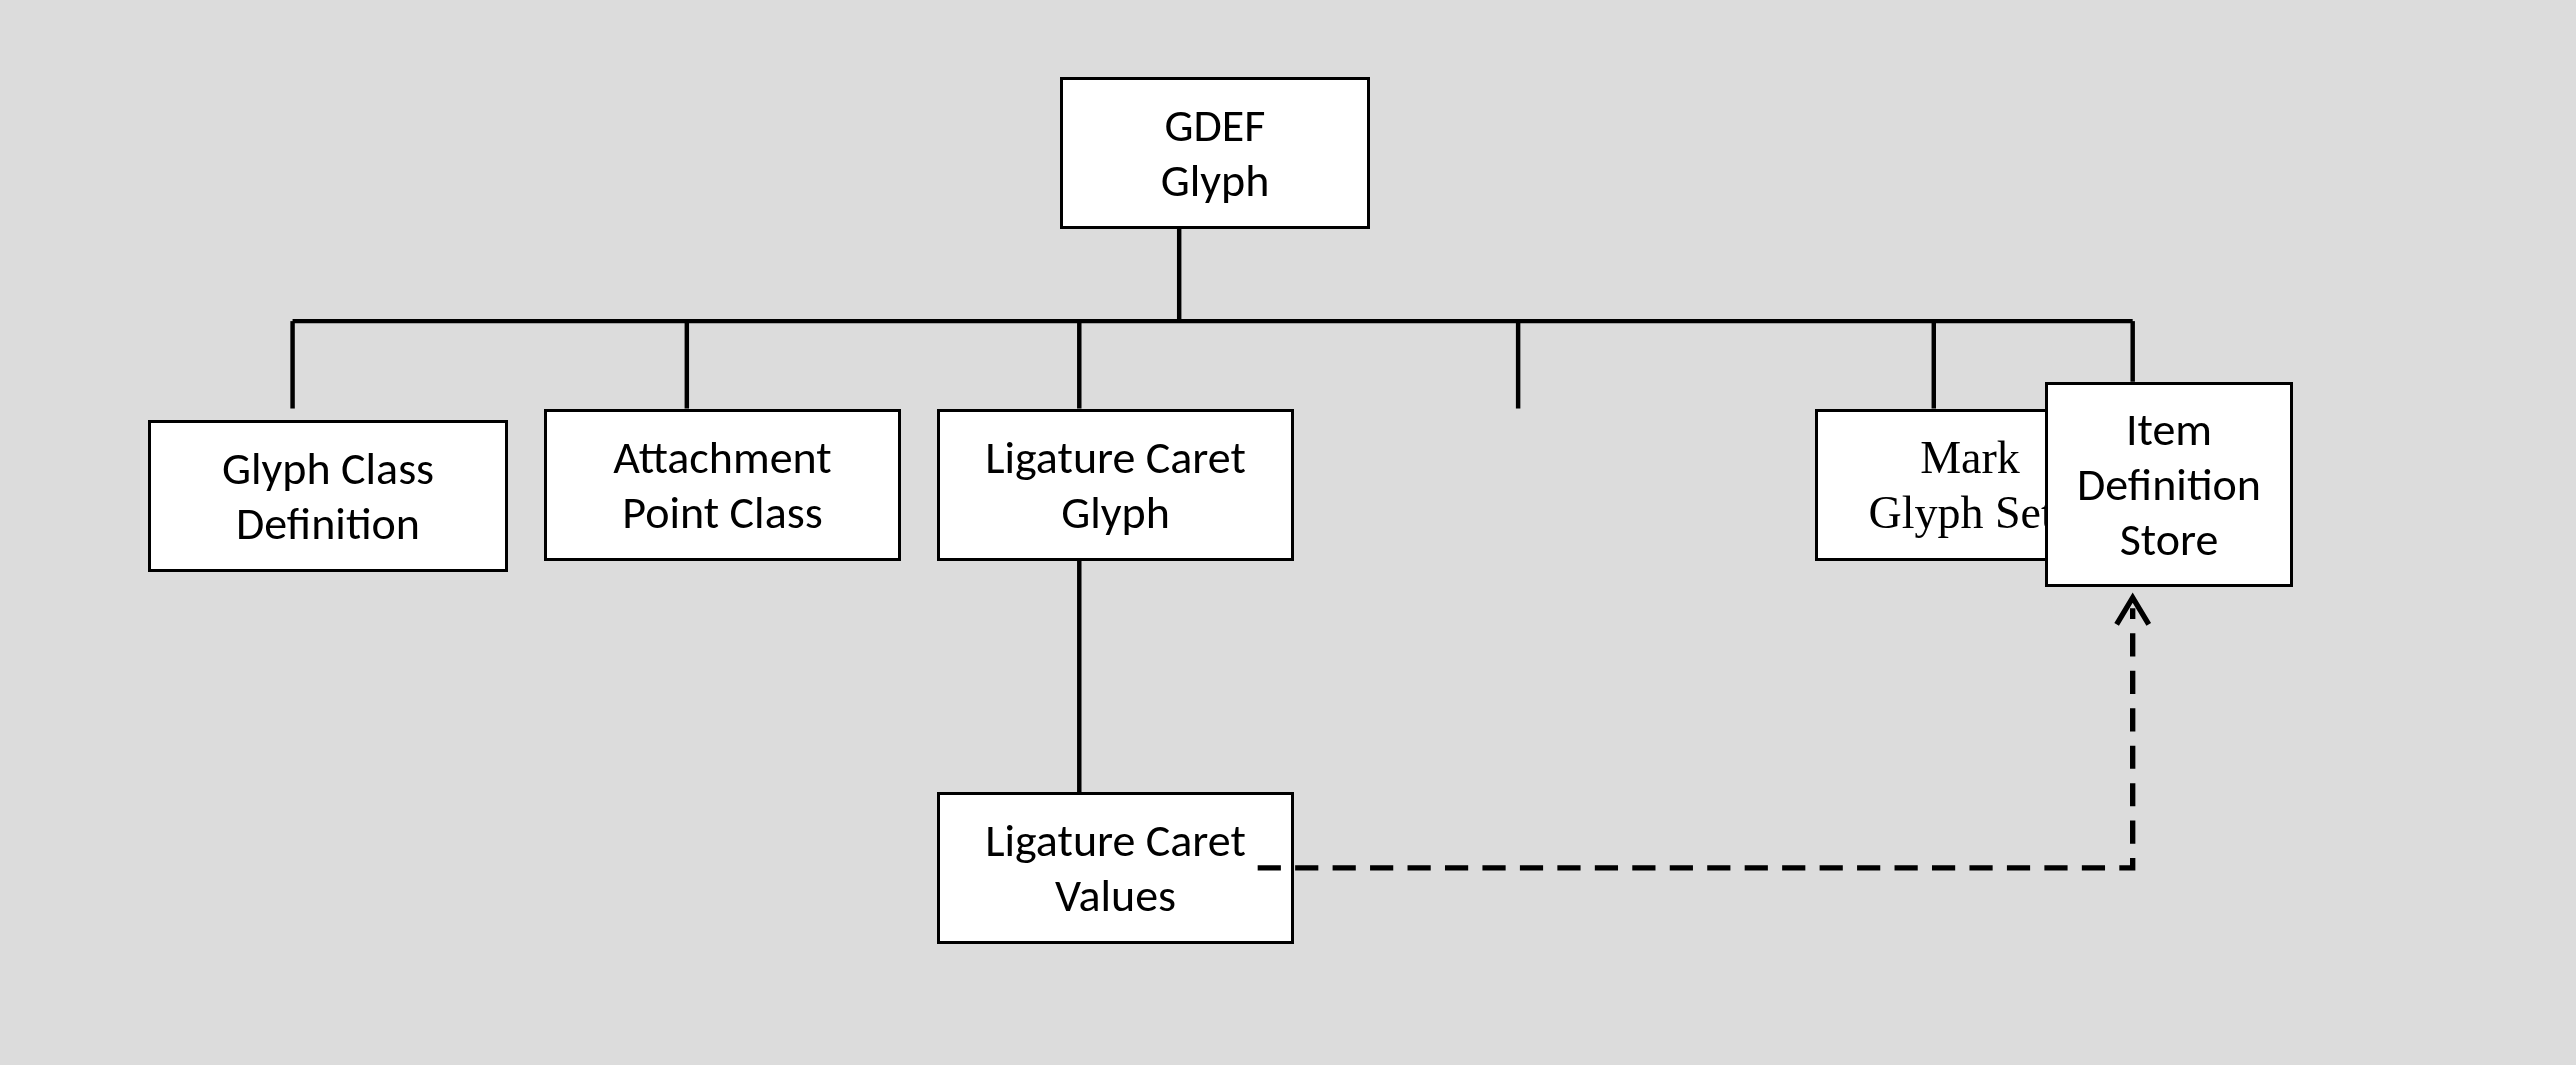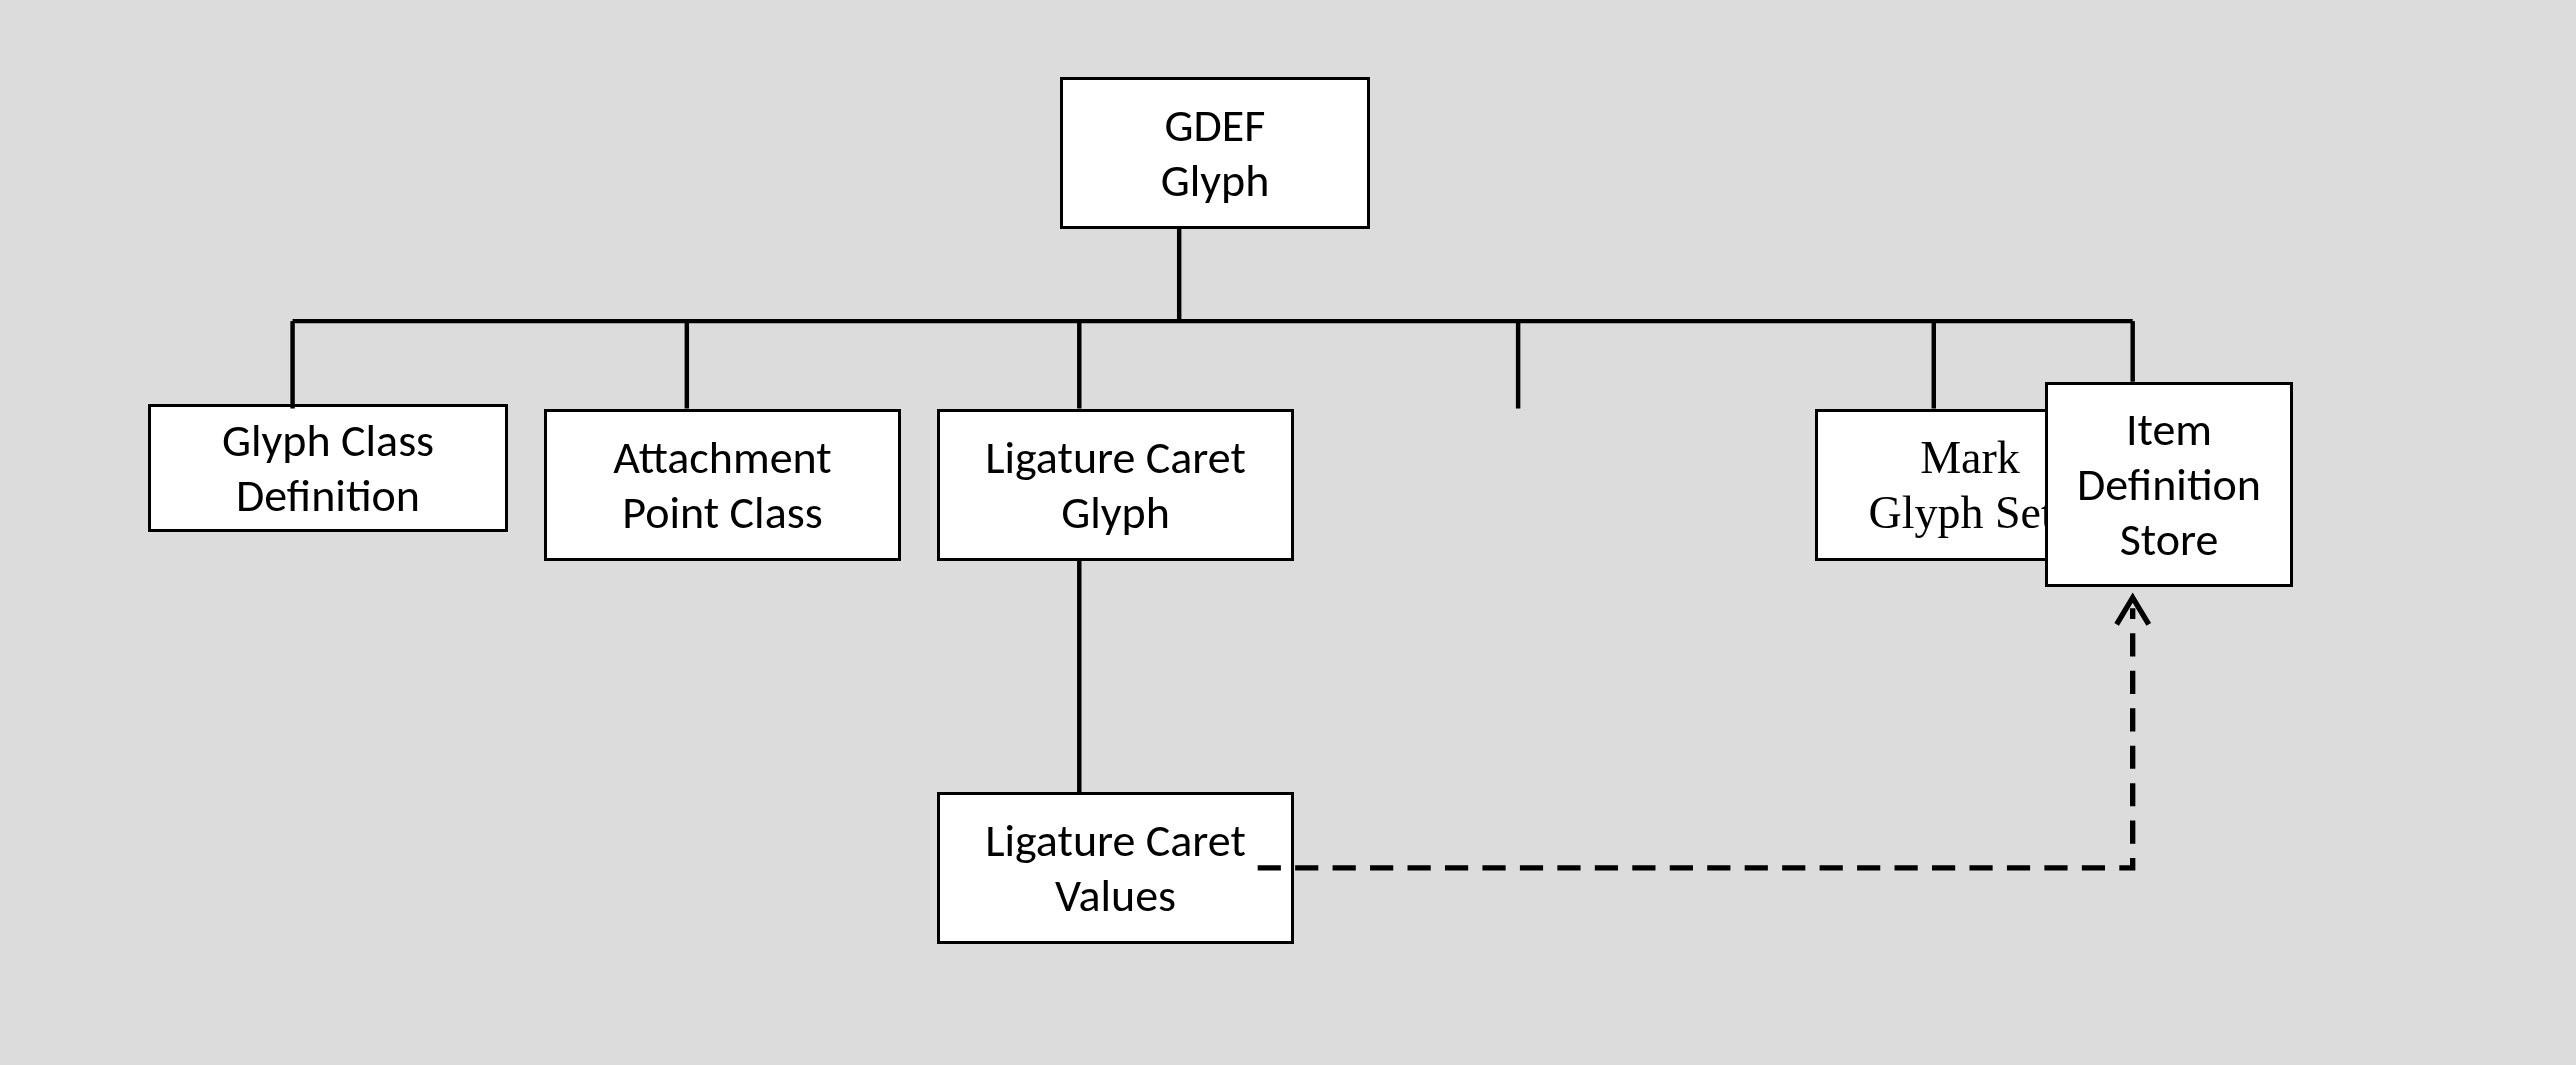--- a/index.html
+++ b/index.html
@@ -44,21 +44,21 @@
 
 <div class="canvas">
 
   <div class="box" style="left:1024px; top:77px; width:310px; height:152px;">
     <div>
       <span>GDEF</span><br>
       <span>Glyph</span>
     </div>
   </div>
 
-  <div class="box" style="left:112px; top:404px; width:360px; height:128px;">
+  <div class="box" style="left:112px; top:420px; width:360px; height:152px;">
     <div>
       <span>Glyph Class</span><br>
       <span>Definition</span>
     </div>
   </div>
 
   <div class="box" style="left:508px; top:409px; width:357px; height:152px;align-items:center;">
     <div>
       <span>Attachment</span><br>
       <span>Point Class</span>

